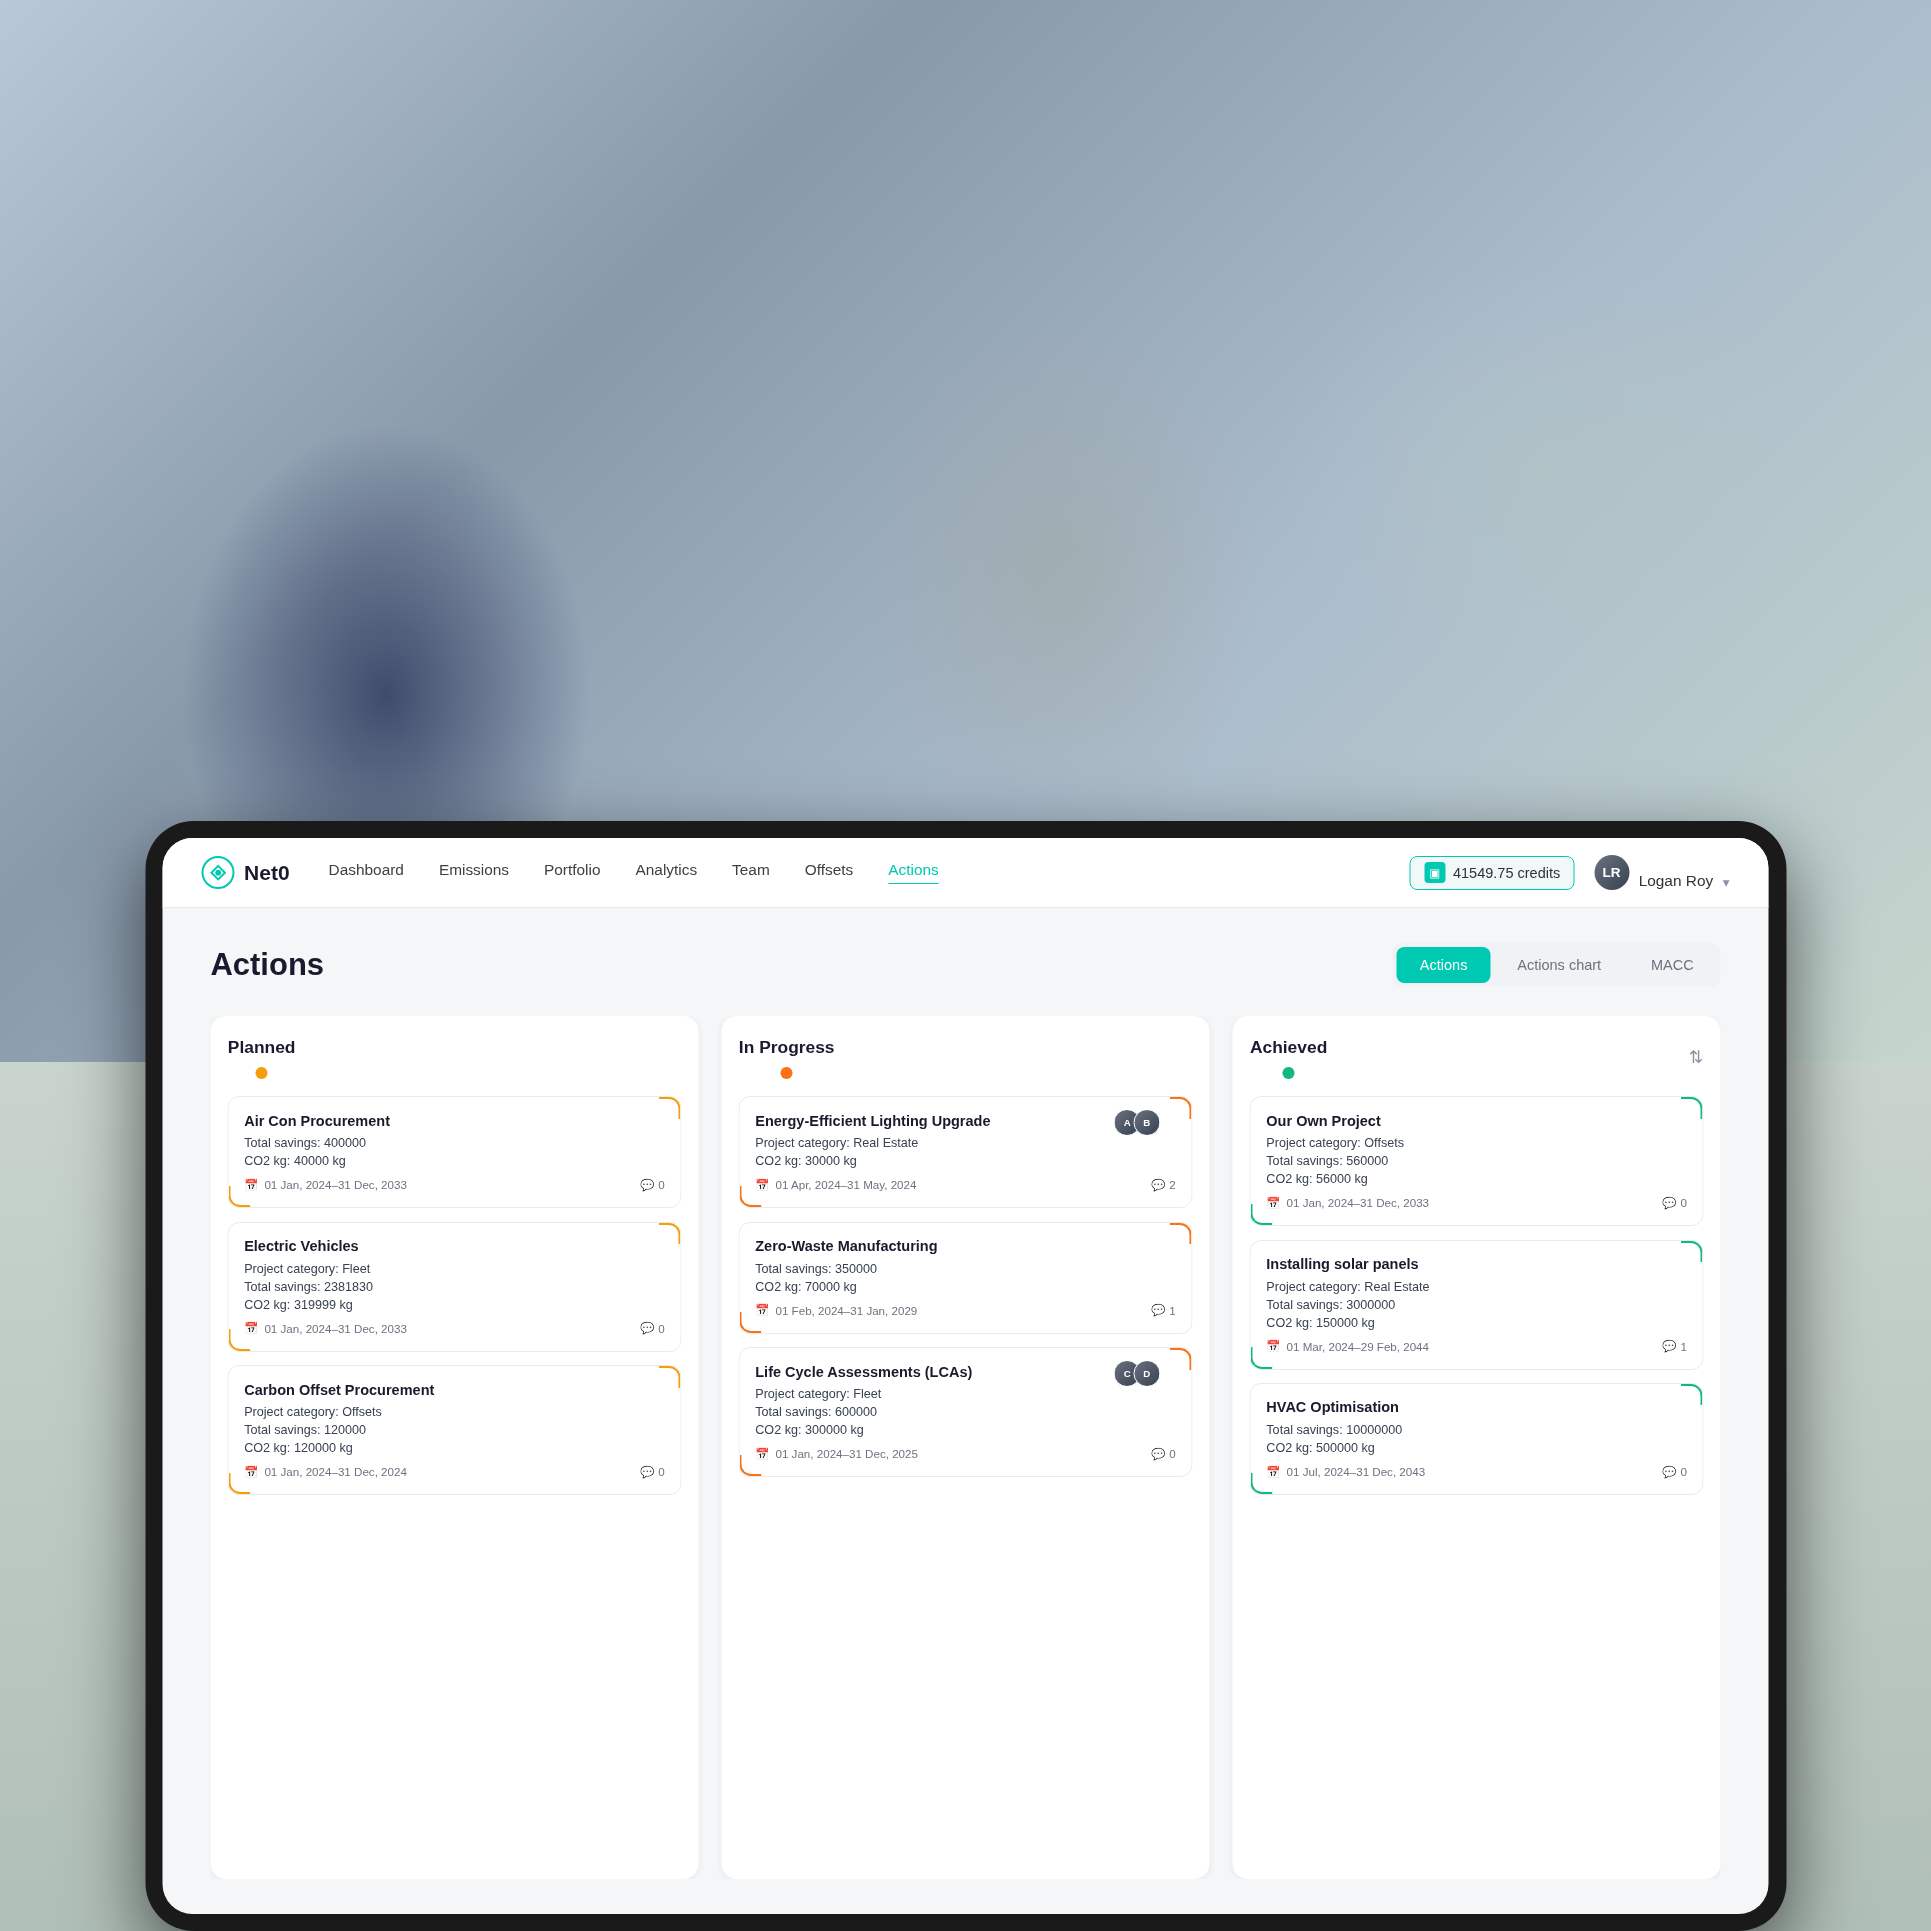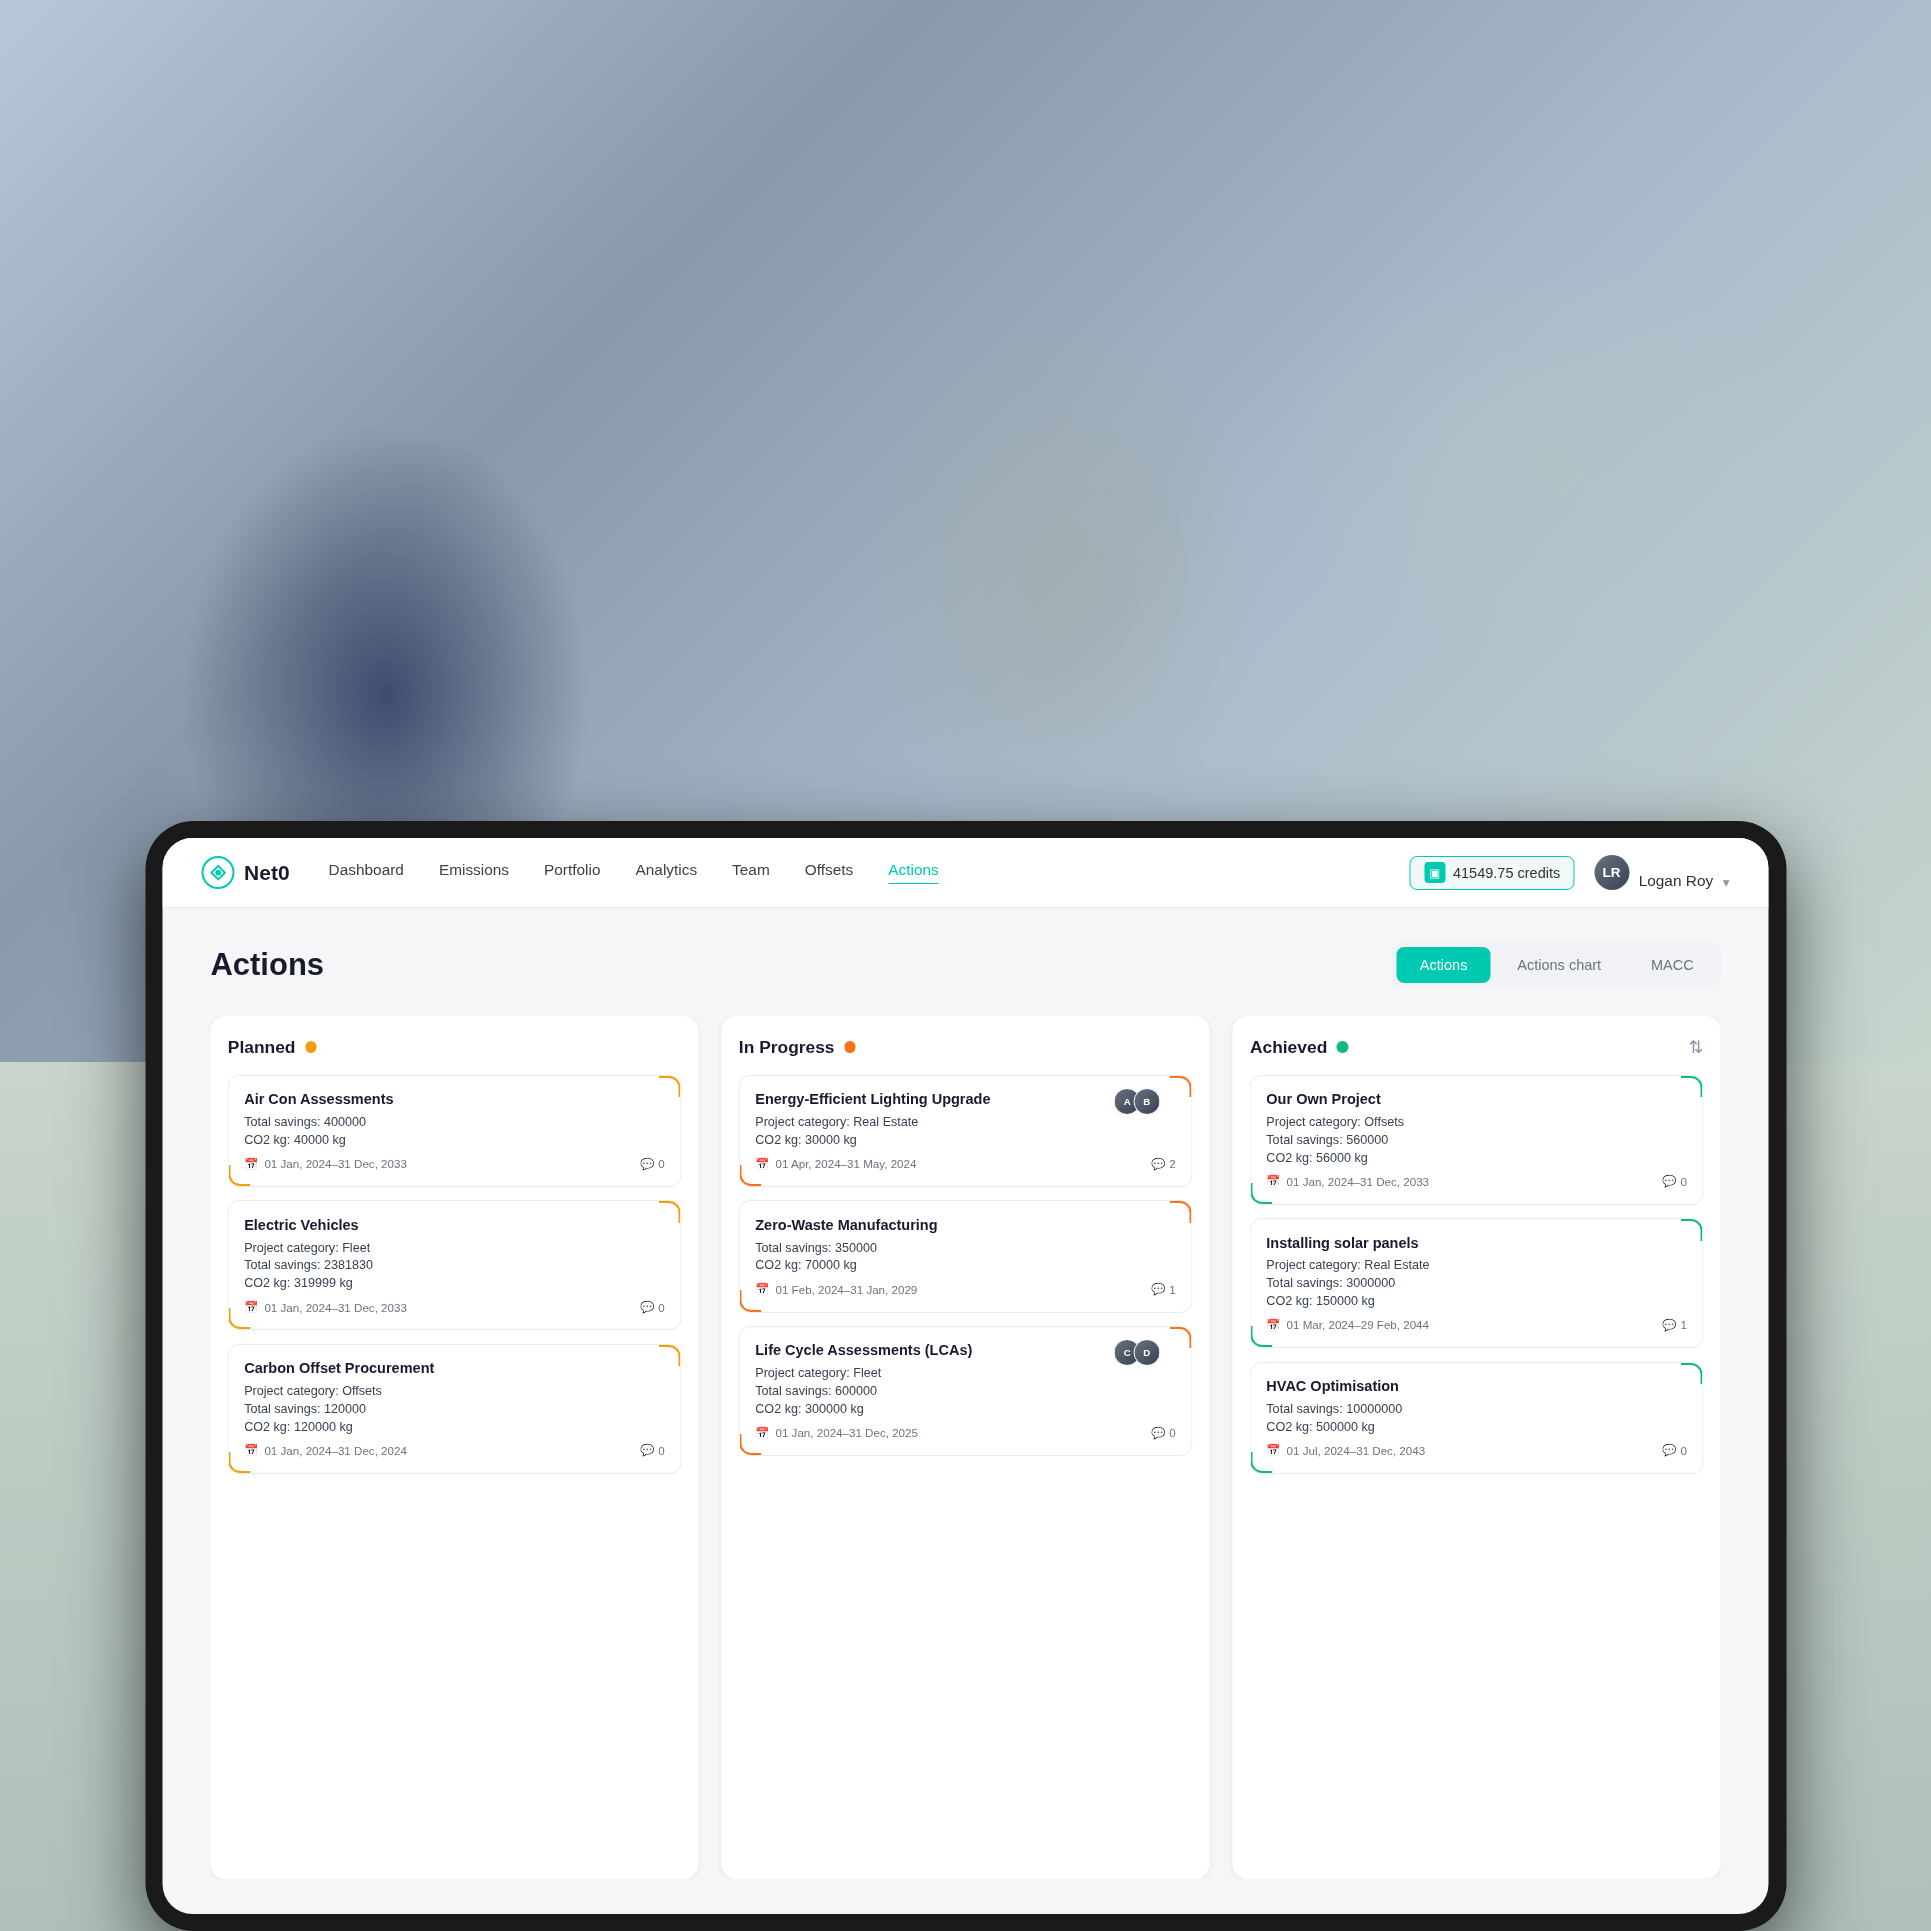--- a/index.html
+++ b/index.html
@@ -255,20 +255,21 @@
       align-items: center;
       justify-content: space-between;
       margin-bottom: 17.4px;
       flex-shrink: 0;
     }
 
     .column-title-group {
       display: flex;
       align-items: center;
       gap: 9.7px;
+      flex-direction: column;
     }
 
     .column-title {
       font-size: 17.4px;
       font-weight: 700;
       color: #1a1a2e;
     }
 
     .status-dot {
       width: 11.6px;
@@ -464,21 +465,21 @@
           <div class="kanban-column">
             <div class="column-header">
               <div class="column-title-group">
                 <span class="column-title">Planned</span>
                 <div class="status-dot yellow"></div>
               </div>
             </div>
             <div class="card-list">
 
               <div class="action-card card-planned">
-                <div class="card-title">Air Con Assessments</div>
+                <div class="card-title">Air Con Procurement</div>
                 <div class="card-meta">
                   <span>Total savings:</span> <span>400000</span>
                 </div>
                 <div class="card-meta">
                   <span>CO2 kg:</span> <span>40000 kg</span>
                 </div>
                 <div class="card-footer">
                   <div class="card-date">
                     <span class="calendar-icon">📅</span>
                     <span>01 Jan, 2024–31 Dec, 2033</span>

